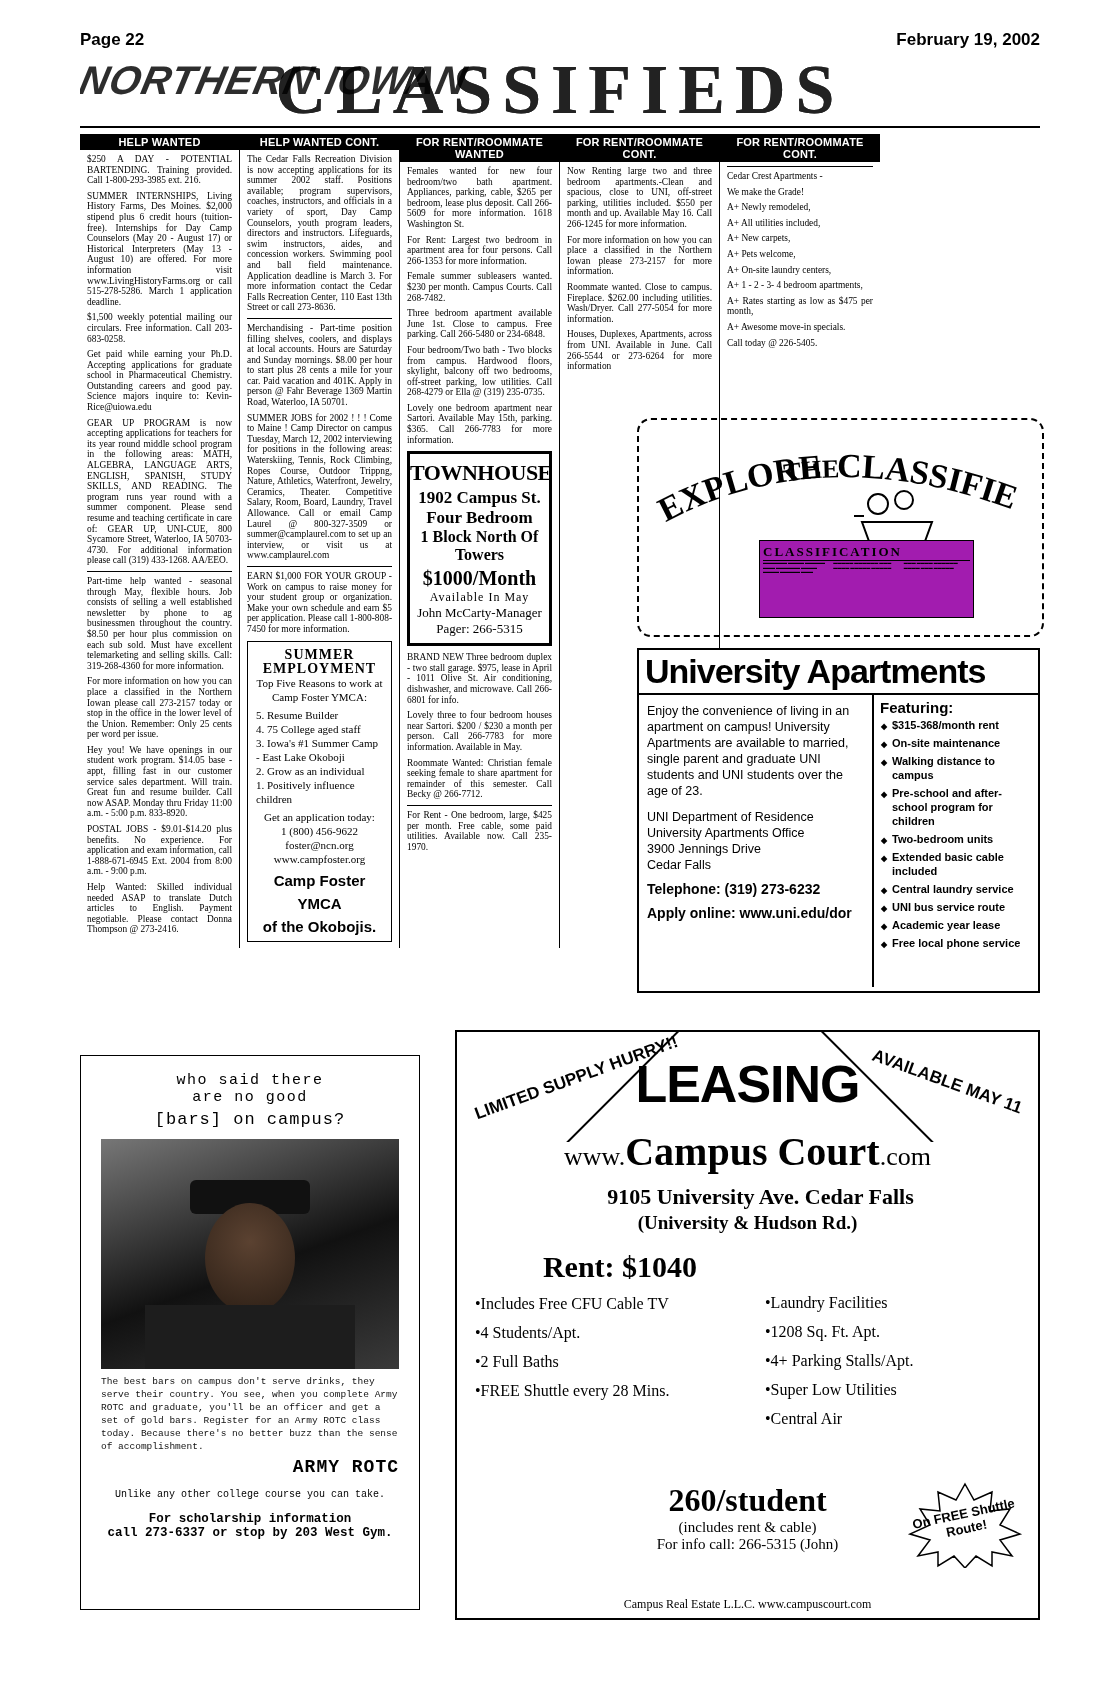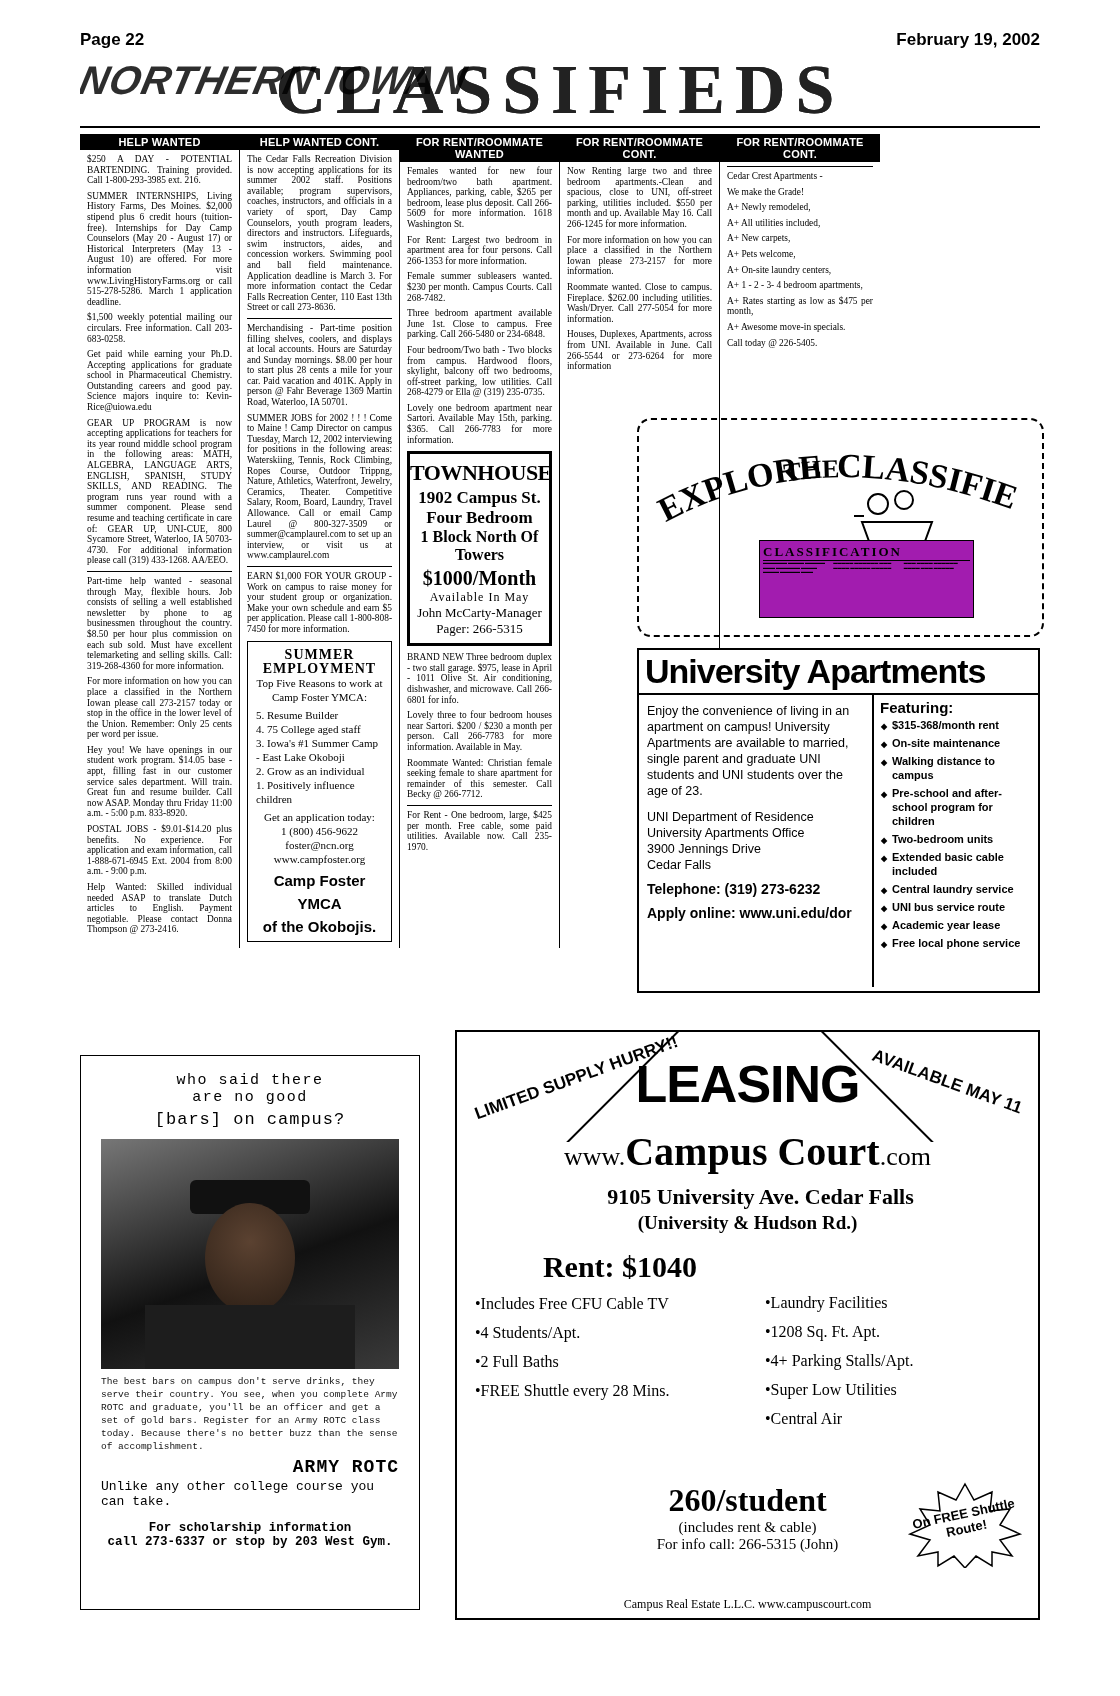--- a/index.html
+++ b/index.html
@@ -53,21 +53,21 @@
   .rotc{position:absolute;left:80px;top:1055px;width:340px;height:555px;border:1px solid #000;background:#fff;box-sizing:border-box;padding:10px 20px;font-family:"Liberation Mono",monospace;}
   .rotc .l1{font-size:15px;letter-spacing:1.5px;text-align:center;margin-top:6px;}
   .rotc .l2{font-size:15px;letter-spacing:1.5px;text-align:center;}
   .rotc .l3{font-size:17px;letter-spacing:1px;text-align:center;margin-top:4px;}
   .rotc .photo{margin:10px 0 0 0;height:230px;background:linear-gradient(160deg,#777,#111 55%,#3a3a3a);position:relative;overflow:hidden;}
   .rotc .photo .face{position:absolute;left:50%;top:28%;width:90px;height:110px;margin-left:-45px;border-radius:45px/55px;background:radial-gradient(circle at 50% 35%,#5b4231,#2a1d14);}
   .rotc .photo .cap{position:absolute;left:50%;top:18%;width:120px;height:34px;margin-left:-60px;background:#111;border-radius:6px;}
   .rotc .photo .body{position:absolute;left:50%;top:72%;width:210px;height:90px;margin-left:-105px;background:#1d1d1d;}
   .rotc .cap2{font-size:9.5px;line-height:13px;color:#111;margin-top:6px;}
   .rotc .army{font-size:18px;text-align:right;font-weight:bold;letter-spacing:1px;margin-top:4px;}
-  .rotc .unlike{font-size:13px;text-align:left;margin-top:2px;}
+  .rotc .unlike{font-size:10px;text-align:center;margin-top:12px;}
   .rotc .schol{font-size:12.5px;text-align:center;font-weight:bold;margin-top:12px;}
   .rotc .call{font-size:12.5px;text-align:center;font-weight:bold;}
   
   .cc{position:absolute;left:455px;top:1030px;width:585px;height:590px;border:2px solid #000;background:#fff;box-sizing:border-box;overflow:hidden;}
   .cc .roof{position:absolute;left:0;top:0;width:100%;height:110px;overflow:hidden;}
   .cc .roof:before{content:"";position:absolute;left:50%;top:14px;width:420px;height:420px;margin-left:-210px;border:2px solid #000;transform:rotate(45deg);}
   .cc .leasing{position:absolute;left:0;top:22px;width:100%;text-align:center;font-family:"Liberation Sans",sans-serif;font-weight:bold;font-size:52px;letter-spacing:-1px;}
   .cc .limited{position:absolute;left:12px;top:36px;font-family:"Liberation Sans",sans-serif;font-weight:bold;font-size:17px;transform:rotate(-20deg);line-height:20px;}
   .cc .avail{position:absolute;right:12px;top:40px;font-family:"Liberation Sans",sans-serif;font-weight:bold;font-size:17px;transform:rotate(20deg);line-height:20px;text-align:center;}
   .cc .www{position:absolute;left:0;top:96px;width:100%;text-align:center;font-family:"Liberation Serif",serif;font-size:26px;}

